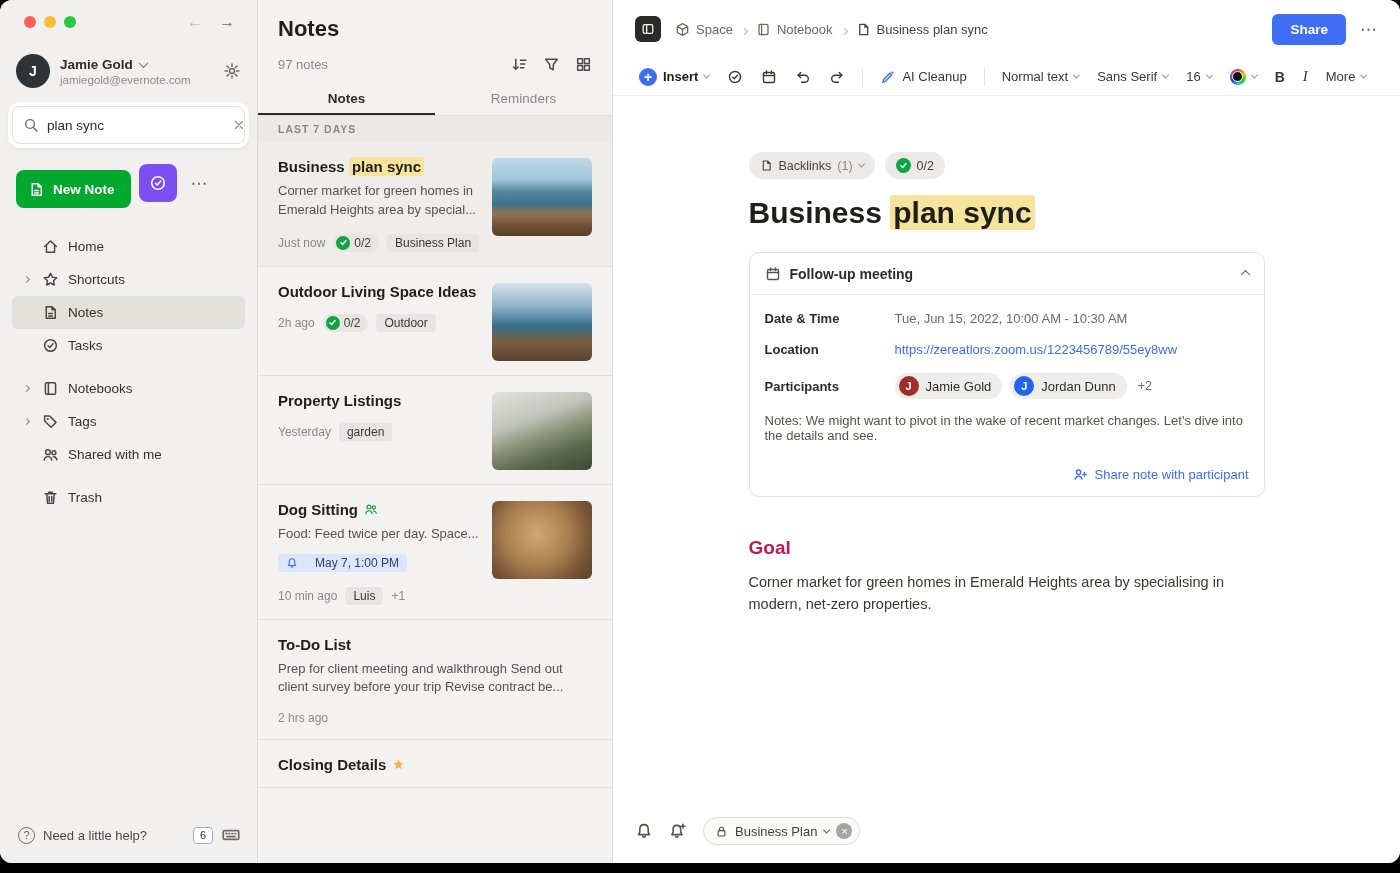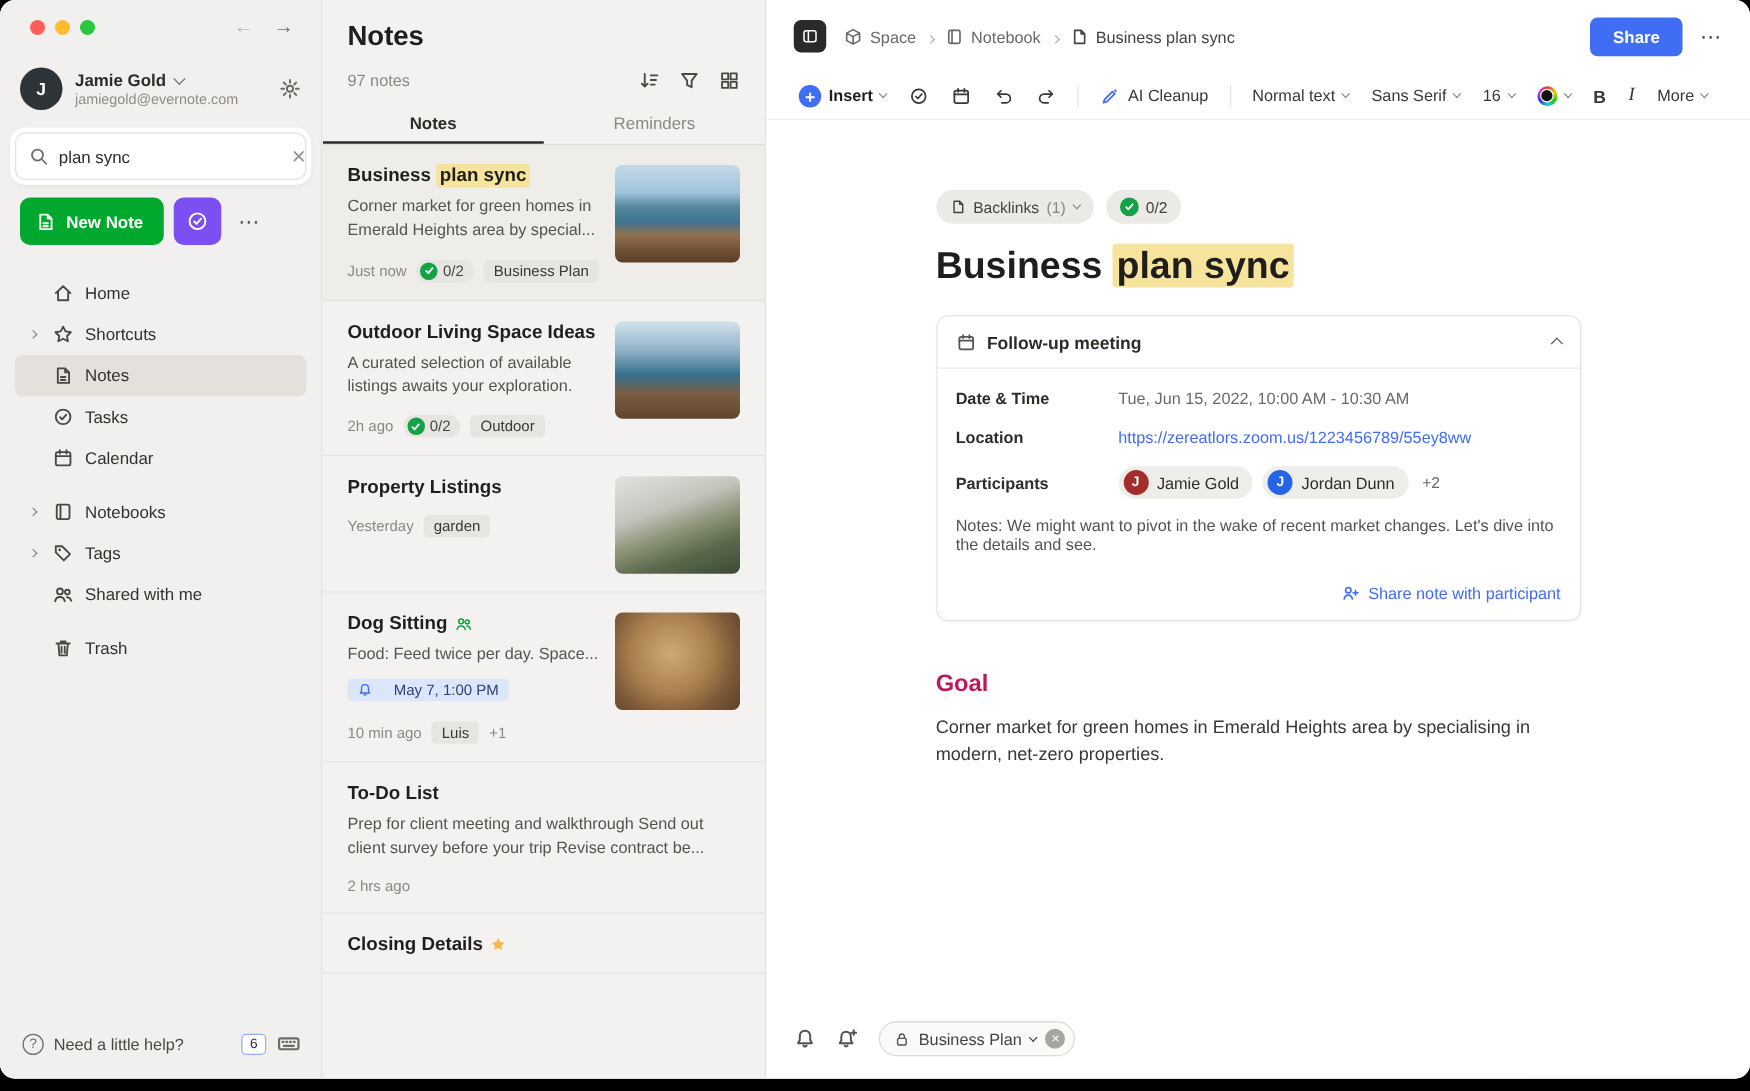--- a/index.html
+++ b/index.html
@@ -29,21 +29,21 @@
   .user-name-row .chev { color:#6e6b66; }
   .user-email { font-size:11.5px; color:#8f8c86; margin-top:2px; }
   .gear-btn { color:#6e6b66; }
 
   .search-box { margin:6px 12px 12px 12px; height:38px; background:#fff; border:1px solid #e3e1dd; border-radius:8px; box-shadow:0 0 0 4px rgba(255,255,255,.95), 0 2px 8px rgba(0,0,0,.14); display:flex; align-items:center; gap:8px; padding:0 10px; }
   .search-box .sicon { color:#6e6b66; }
   .search-box input { border:none; outline:none; flex:1; font-size:13.5px; color:#2e2c29; font-family:inherit; background:transparent; }
   .search-box .clear { color:#8f8c86; cursor:pointer; }
 
   .action-row { display:flex; align-items:center; gap:8px; margin:2px 12px 6px 16px; }
-  .btn-new-note { background:#00a82d; border:none; color:#fff; height:38px; border-radius:8px; padding:0 16px 0 12px; font-size:13.5px; font-weight:700; display:flex; align-items:center; gap:8px; font-family:inherit; cursor:pointer; }
+  .btn-new-note { background:#00a82d; border:none; color:#fff; height:38px; border-radius:8px; padding:0 16px 0 12px; font-size:13.5px; font-weight:700; display:flex; align-items:center; gap:8px; font-family:inherit; cursor:pointer;margin-top:12px; }
   .btn-new-task { background:#7b4ff2; border:none; color:#fff; height:38px; width:38px; border-radius:8px; display:flex; align-items:center; justify-content:center; cursor:pointer; }
   .btn-more { background:none; border:none; color:#5f5d58; font-size:17px; letter-spacing:1px; margin-left:6px; cursor:pointer; }
 
   nav.sidenav { margin-top:16px; padding:0 12px; }
   .nav-item { height:33px; display:flex; align-items:center; gap:9px; padding:0 8px; border-radius:6px; font-size:13.5px; color:#33312d; cursor:pointer; }
   .nav-item .slot { width:13px; display:flex; justify-content:center; color:#8a8781; flex:none; }
   .nav-item .nicon { color:#4a4843; width:17px; flex:none; }
   .nav-item.selected { background:#e4e1dd; }
   .nav-gap { height:10px; }
 
@@ -240,30 +240,20 @@
       <div class="nav-item">
         <span class="slot"></span>
         <span class="nicon">
             <svg class="ic" width="17" height="17" viewBox="0 0 16 16">
               <circle cx="8" cy="8" r="5.5"></circle>
               <path d="M5.7 8.2l1.6 1.6 3.1-3.5"></path>
             </svg>
           </span>
         <span>Tasks</span>
       </div>
-      <div class="nav-item">
-        <span class="slot"></span>
-        <span class="nicon">
-            <svg class="ic" width="17" height="17" viewBox="0 0 16 16">
-              <rect x="2.5" y="3.5" width="11" height="10" rx="1.5"></rect>
-              <path d="M2.5 6.5h11M5.5 2v2.5M10.5 2v2.5"></path>
-            </svg>
-          </span>
-        <span>Calendar</span>
-      </div>
       <div class="nav-gap"></div>
       <div class="nav-item">
         <span class="slot">
             <span class="chev right sm"></span>
           </span>
         <span class="nicon">
             <svg class="ic" width="17" height="17" viewBox="0 0 16 16">
               <rect x="3.2" y="2.5" width="9.6" height="11" rx="1.4"></rect>
               <path d="M6 2.5v11"></path>
             </svg>
@@ -343,20 +333,21 @@
                 <rect x="8.9" y="8.9" width="4.6" height="4.6"></rect>
               </svg>
             </span>
         </span>
       </div>
     </div>
     <div class="np-tabs">
       <div class="np-tab active">Notes</div>
       <div class="np-tab">Reminders</div>
     </div>
+    <div class="np-section">LAST 7 DAYS</div>
 
     <div class="note-card selected">
       <div class="nc-main">
         <div class="nc-title">
           <span><span>Business </span><mark class="hl">plan sync</mark></span>
         </div>
         <div class="nc-snippet">Corner market for green homes in Emerald Heights area by special...</div>
         <div class="nc-meta">
           <span>Just now</span>
           <span class="pill-tasks">
@@ -371,21 +362,20 @@
         </div>
       </div>
       <div class="nc-thumb thumb-coast1"></div>
     </div>
 
     <div class="note-card">
       <div class="nc-main">
         <div class="nc-title">
             <span>Outdoor Living Space Ideas</span>
           </div>
-        <div class="nc-snippet">A curated selection of available listings awaits your exploration.</div>
         <div class="nc-meta">
           <span>2h ago</span>
           <span class="pill-tasks">
             <span class="gcheck">
                 <svg class="ic" width="9" height="9" viewBox="0 0 16 16" style="stroke-width:2.6">
                   <path d="M3.5 8.5l3 3 6-7"></path>
                 </svg>
               </span>
             <span>0/2</span>
           </span>

